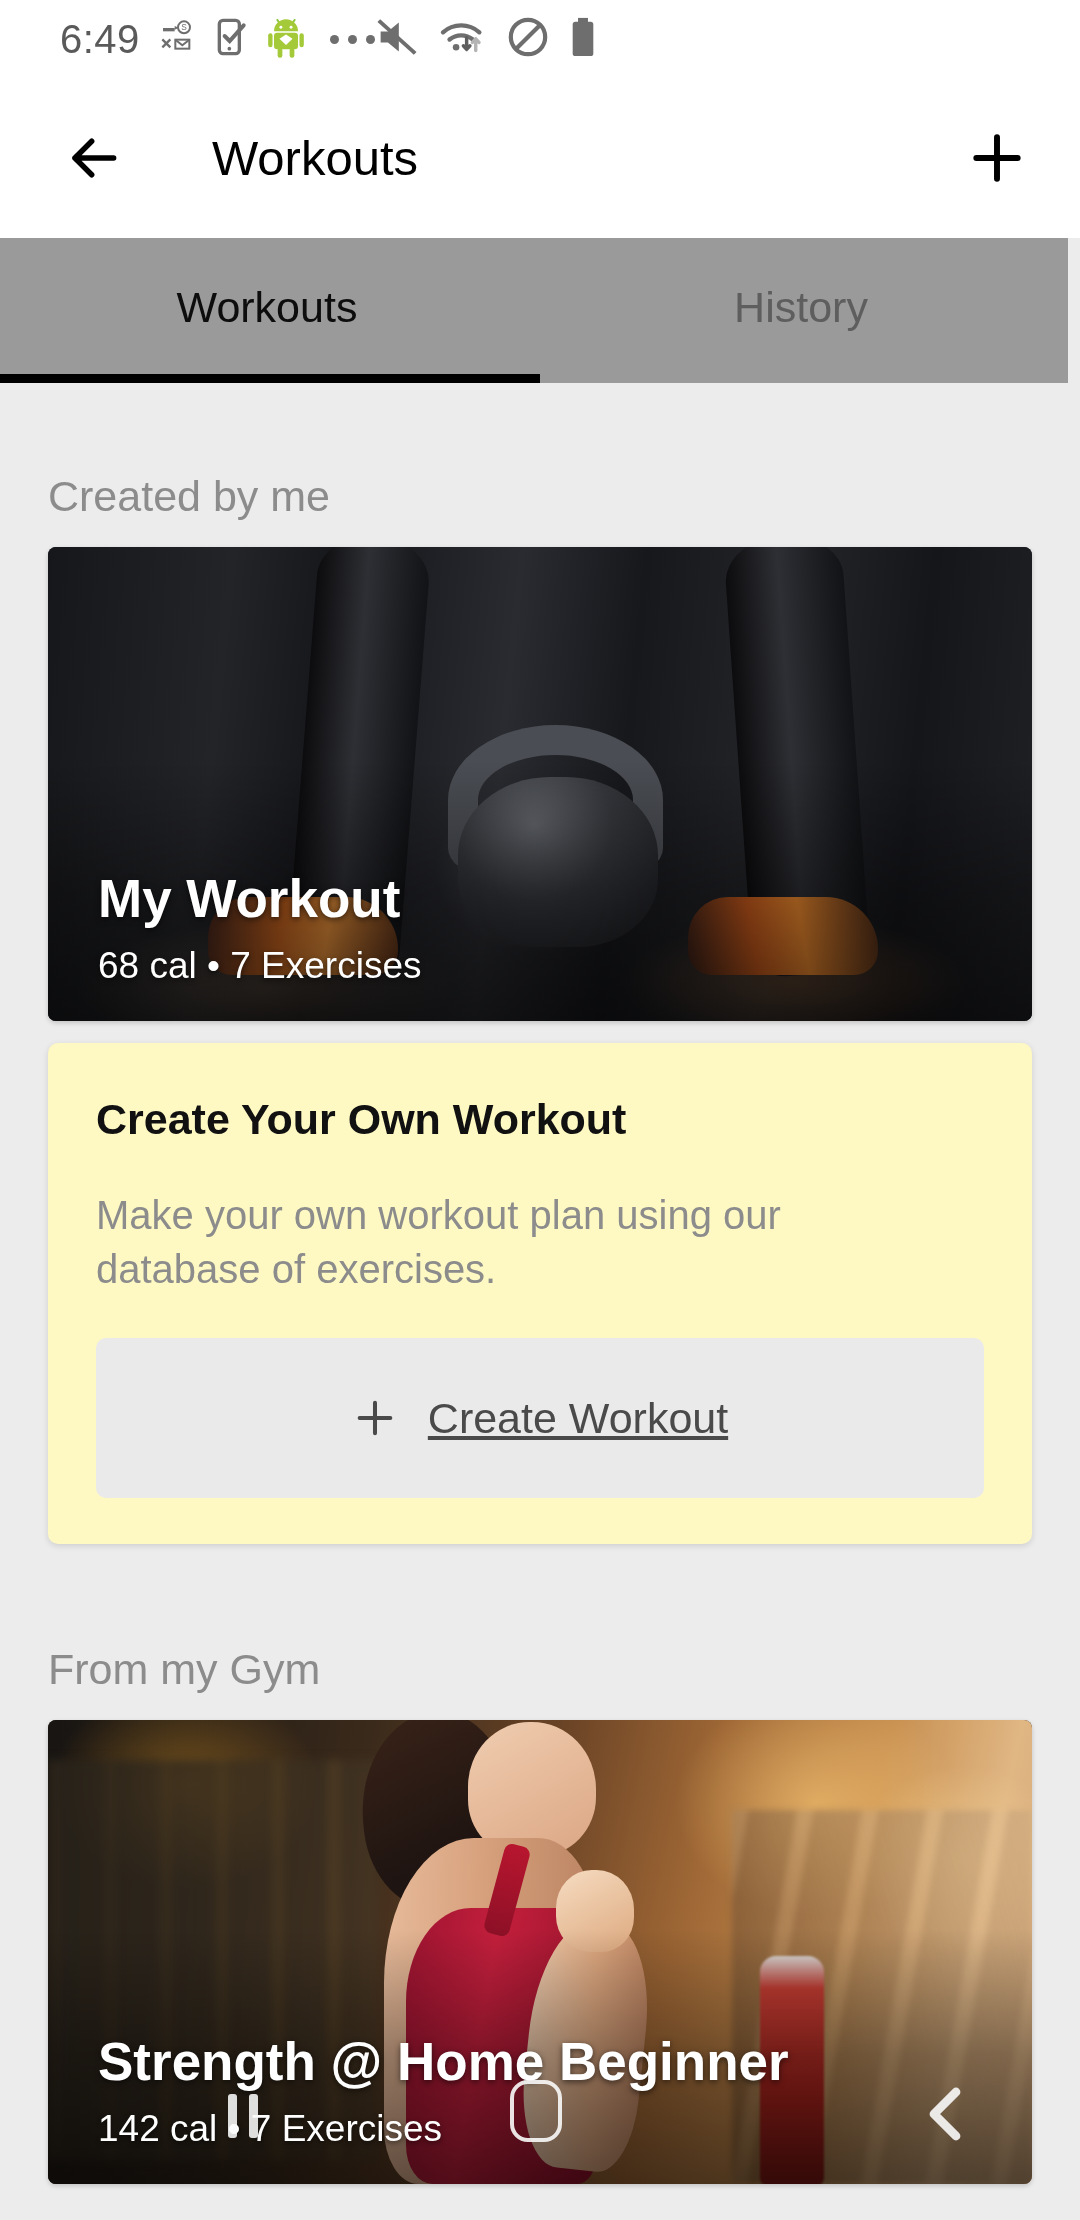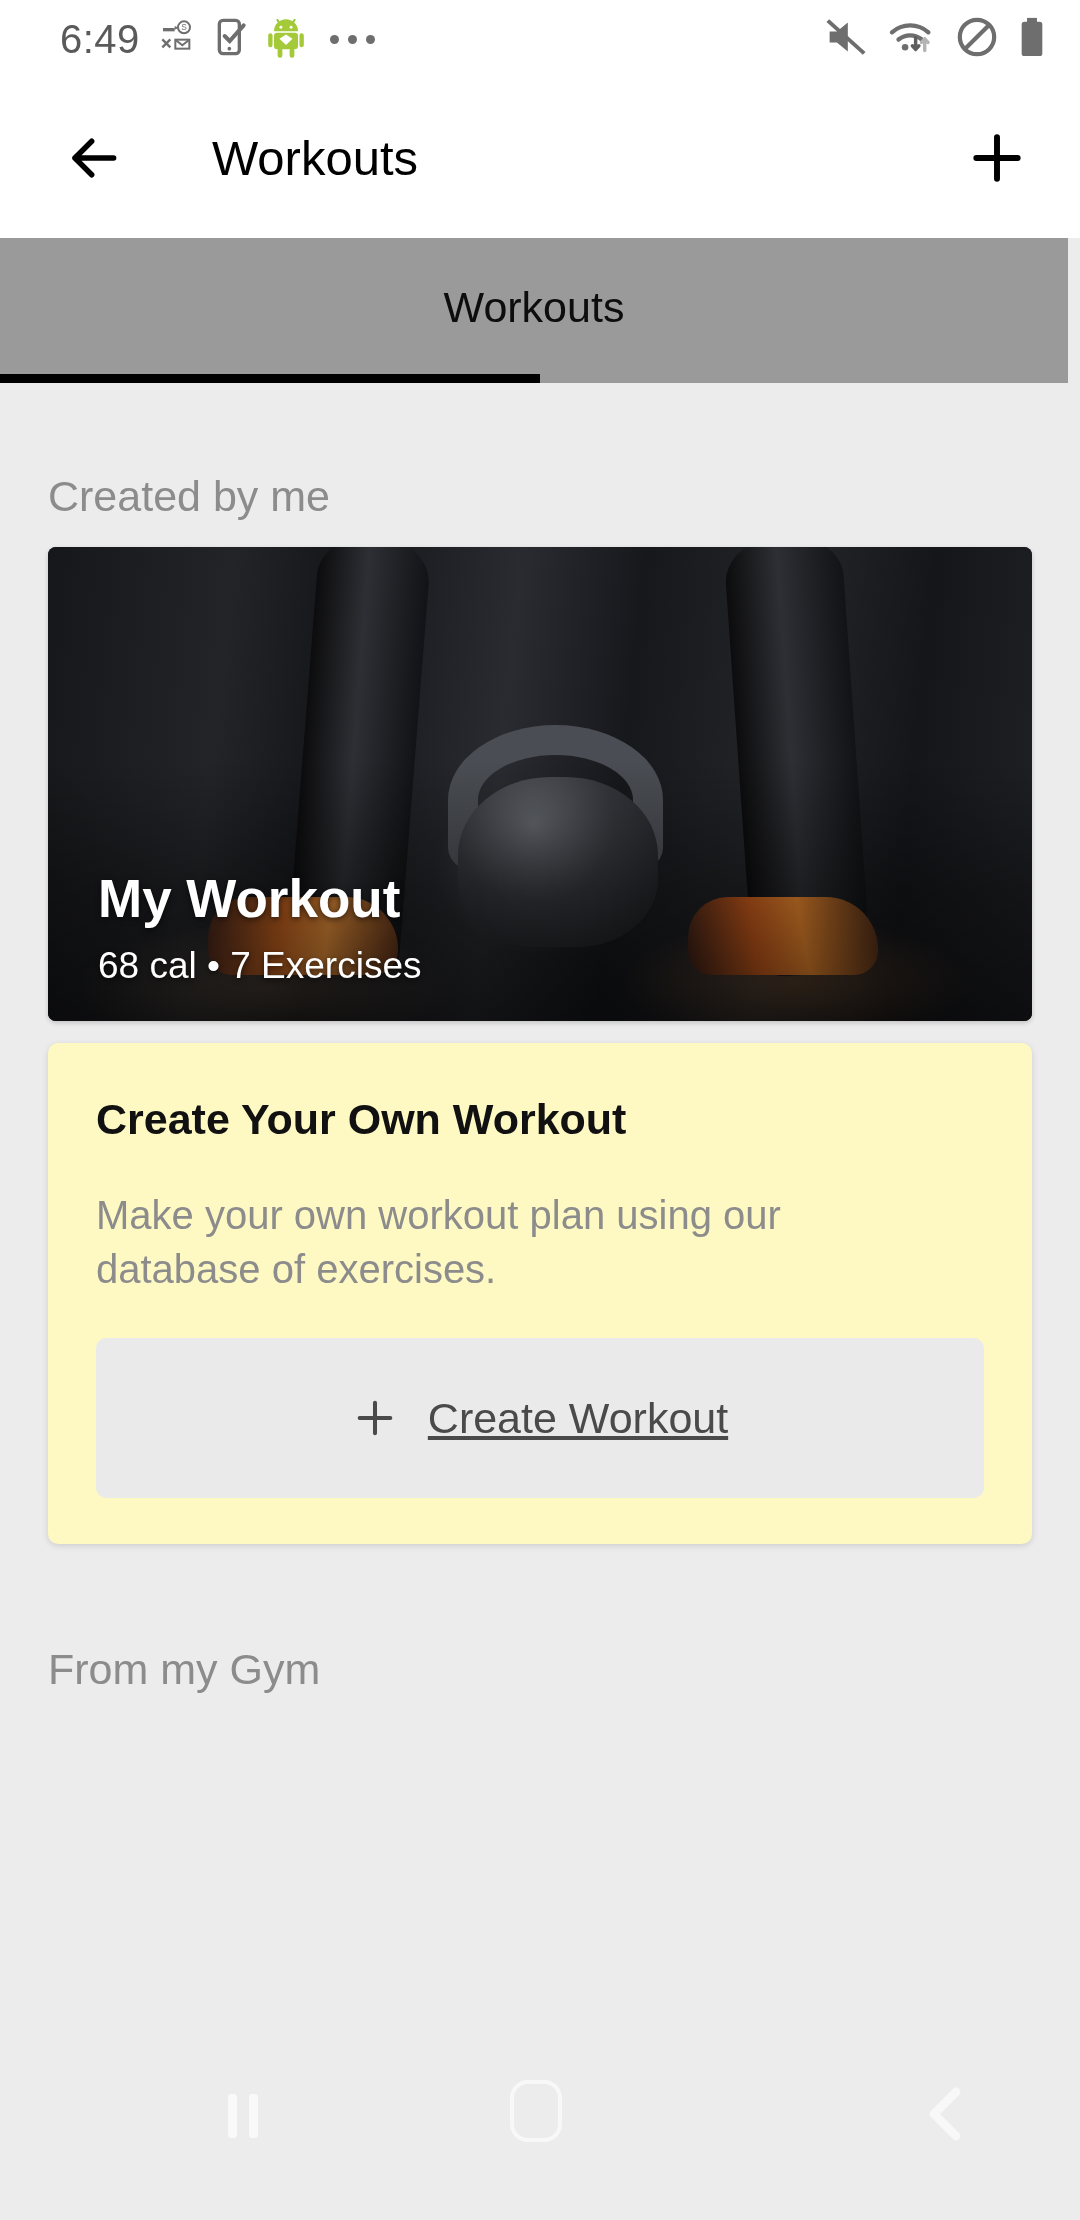--- a/index.html
+++ b/index.html
@@ -10,21 +10,21 @@
     overflow:hidden;
     position:relative;
   }
 
   
   .statusbar {
     height:78px;
     background:#ffffff;
     display:flex;
     align-items:center;
-    justify-content:space-between;
+    justify-content:flex-start;
     padding:0 34px 0 60px;
   }
   .sb-left { display:flex; align-items:center; gap:18px; }
   .sb-time {
     font-size:40px;
     color:#5a5a5a;
     letter-spacing:0.5px;
   }
   .sb-notif { display:flex; align-items:center; gap:16px; }
   .ic { display:block; }
@@ -426,20 +426,23 @@
     <svg width="62" height="62" viewBox="0 0 24 24">
       <path d="M12 4 V20 M4 12 H20" fill="none" stroke="#000000" stroke-width="2.3" stroke-linecap="round"></path>
     </svg>
   </div>
 </div>
 
 <div class="tabbar">
   <div class="tab active">
     <span>Workouts</span>
   </div>
+  <div class="tab inactive">
+    <span>History</span>
+  </div>
   <div class="tab-indicator"></div>
 </div>
 
 <div class="content">
 
   <div class="section-title">Created by me</div>
 
   <div class="media-card">
     <div class="photo-kettlebell">
       <div class="kb-leg l"></div>
@@ -462,20 +465,41 @@
     <div class="create-btn">
       <svg width="46" height="46" viewBox="0 0 24 24">
         <path d="M12 4 V20 M4 12 H20" fill="none" stroke="#4a4a4a" stroke-width="2.1" stroke-linecap="round"></path>
       </svg>
       <span class="create-btn-label">Create Workout</span>
     </div>
   </div>
 
   <div class="section-title gym">From my Gym</div>
 
+  <div class="media-card gym">
+    <div class="photo-gym">
+      <div class="gym-blur-rack"></div>
+      <div class="gym-mach"></div>
+      <div class="gym-bottle"></div>
+      <div class="gym-woman">
+        <div class="gw-hair"></div>
+        <div class="gw-face"></div>
+        <div class="gw-torso"></div>
+        <div class="gw-top"></div>
+        <div class="gw-strap"></div>
+        <div class="gw-arm"></div>
+        <div class="gw-fist"></div>
+      </div>
+    </div>
+    <div class="card-scrim"></div>
+    <div class="card-text">
+      <div class="card-title">Strength @ Home Beginner</div>
+      <div class="card-sub">142 cal • 7 Exercises</div>
+    </div>
+  </div>
 
 </div>
 
 <div class="nav-overlay">
   <div class="nav-recents">
     <i></i>
       <i></i>
   </div>
   <div class="nav-home"></div>
   <div class="nav-back">

